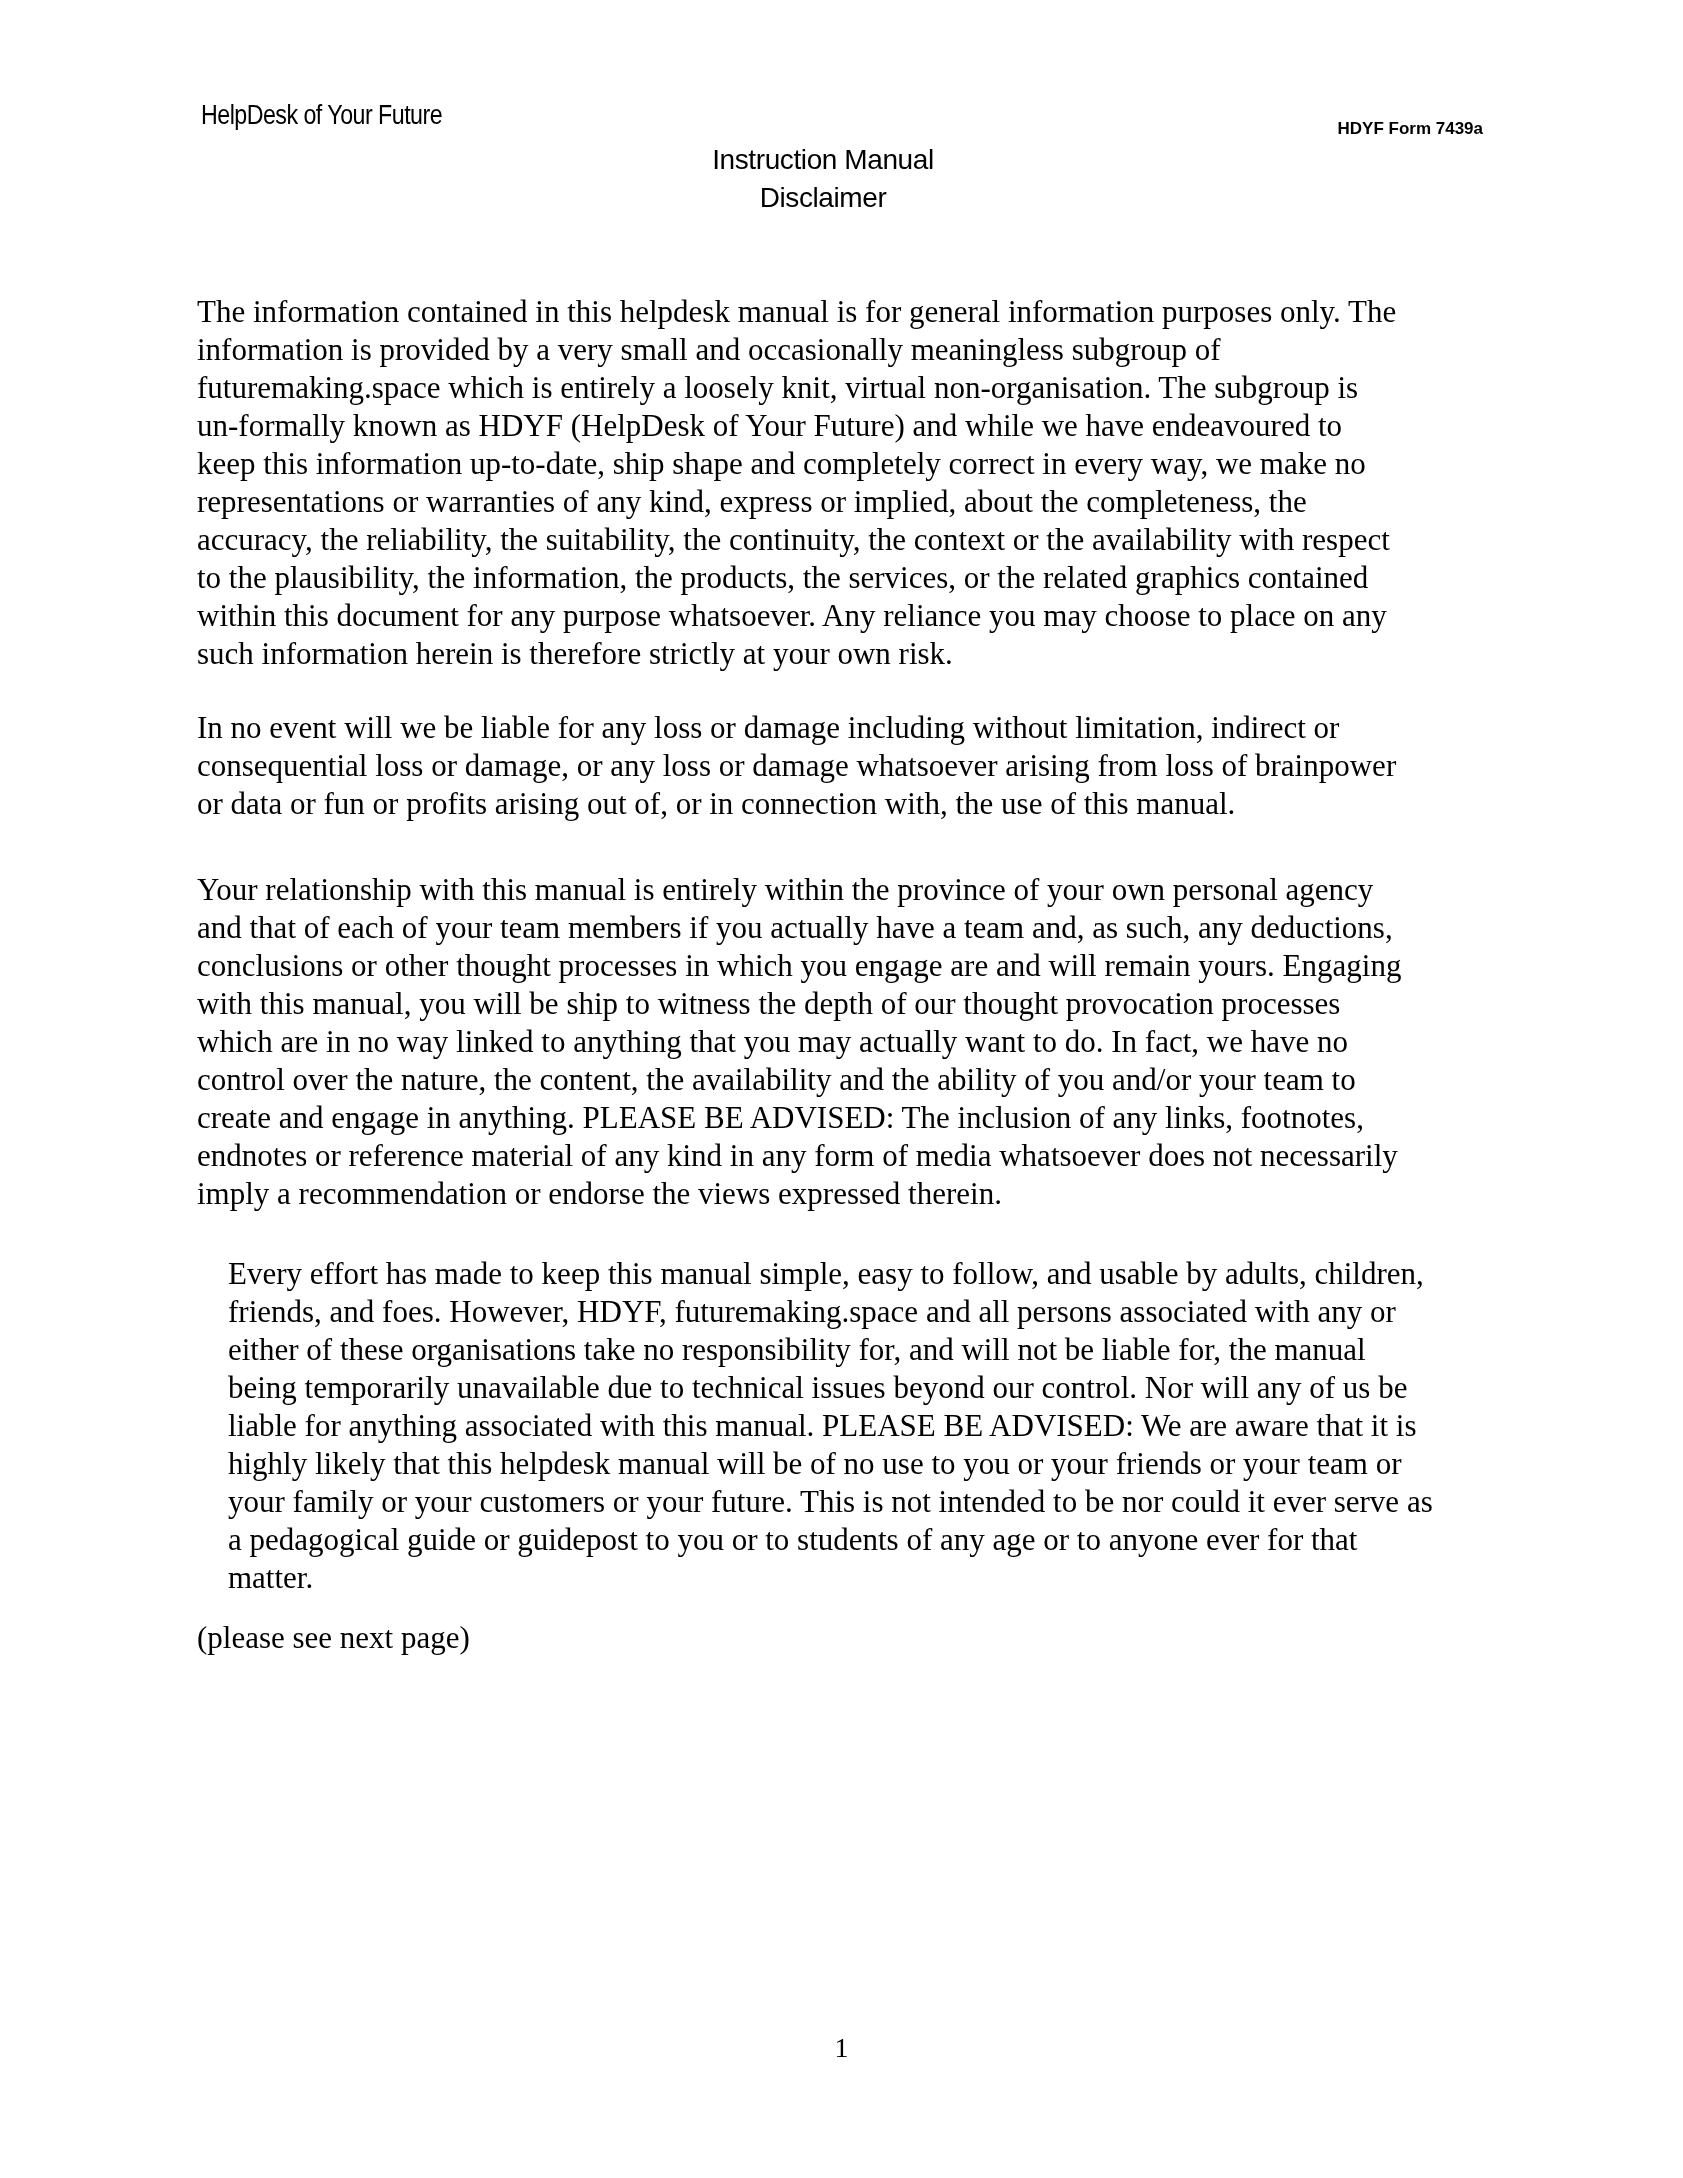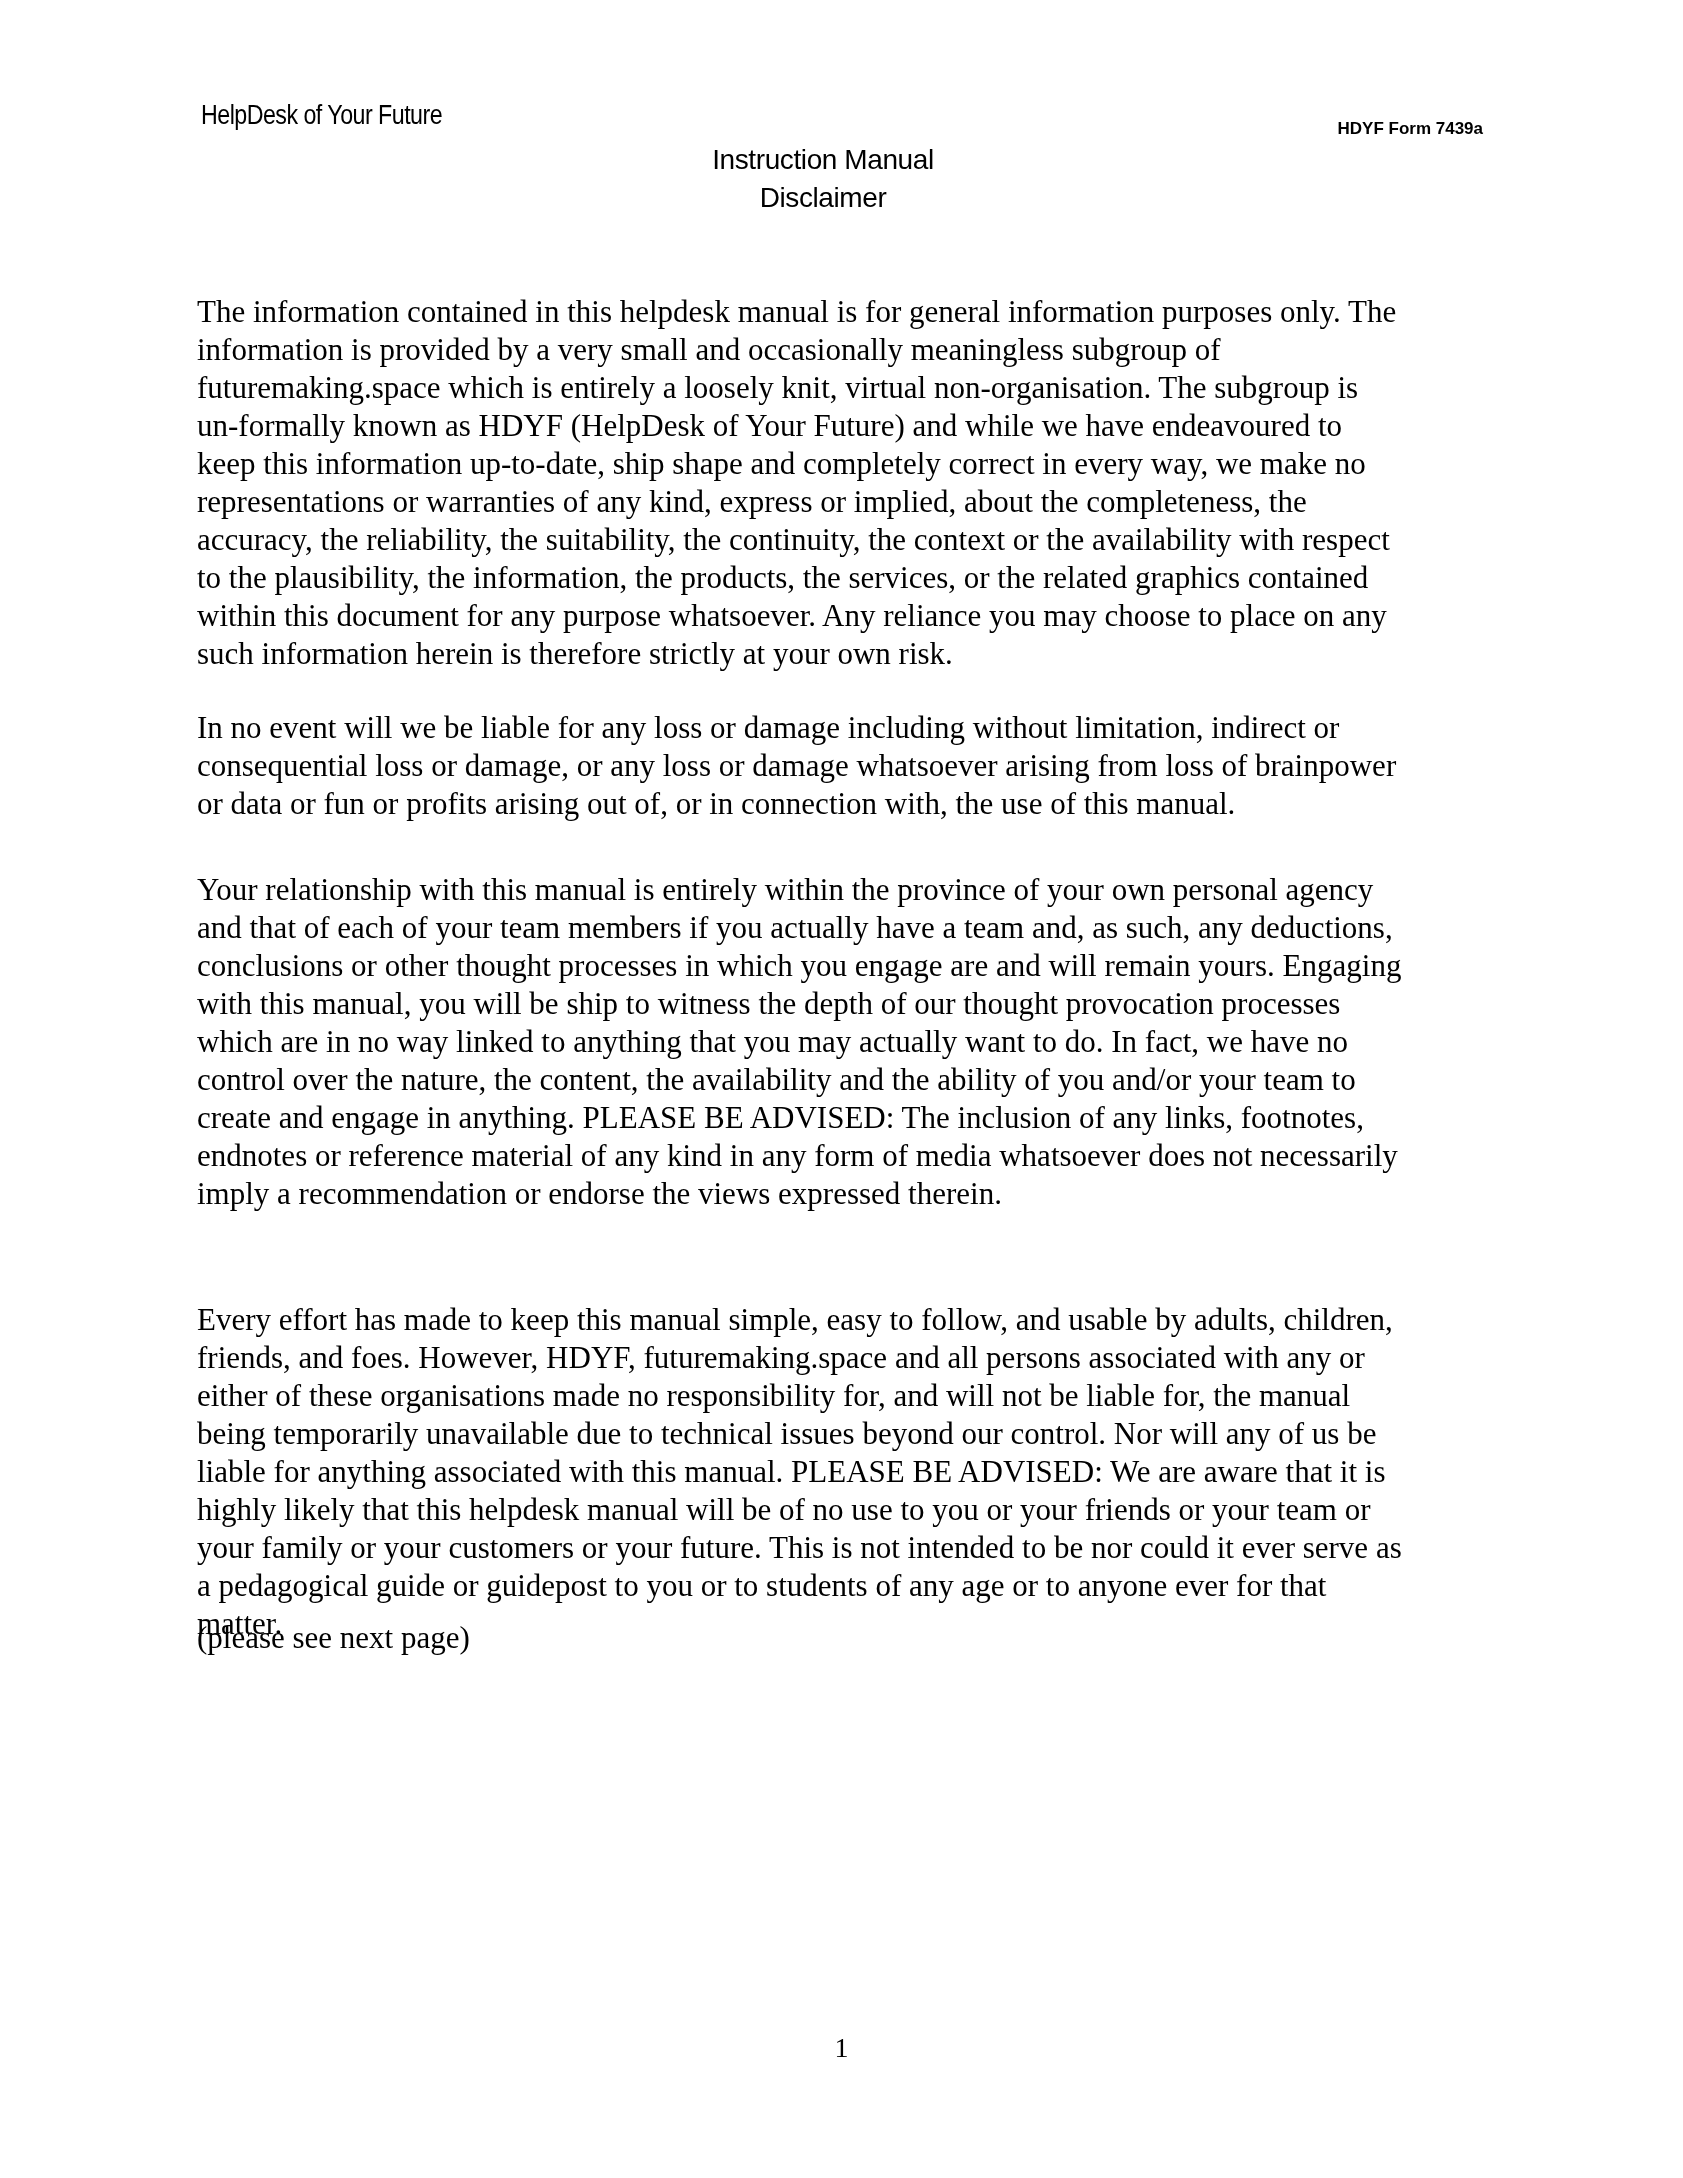--- a/index.html
+++ b/index.html
@@ -20,21 +20,21 @@
     .title1 { top: 144px; }
     .title2 { top: 182px; }
     .body-text {
       position: absolute; left: 197px; width: 1287px;
       font-family: "Liberation Serif", serif; font-size: 31px; line-height: 38px;
     }
     .line { display: block; white-space: nowrap; }
     .p1 { top: 293px; }
     .p2 { top: 709px; }
     .p3 { top: 871px; }
-    .p4 { top: 1301px; }
+    .p4 { top: 1255px; margin-left: 31px; }
     .p5 { top: 1619px; }
     .page-number {
       position: absolute; left: 0; width: 1683px; text-align: center; top: 2032px;
       font-family: "Liberation Serif", serif; font-size: 28px;
     }
   </style>
 </head>
 <body>
 
 <div>
@@ -72,21 +72,21 @@
   <span class="line">which are in no way linked to anything that you may actually want to do. In fact, we have no</span>
   <span class="line">control over the nature, the content, the availability and the ability of you and/or your team to</span>
   <span class="line">create and engage in anything. PLEASE BE ADVISED: The inclusion of any links, footnotes,</span>
   <span class="line">endnotes or reference material of any kind in any form of media whatsoever does not necessarily</span>
   <span class="line">imply a recommendation or endorse the views expressed therein.</span>
 </div>
 
 <div class="body-text p4">
   <span class="line">Every effort has made to keep this manual simple, easy to follow, and usable by adults, children,</span>
   <span class="line">friends, and foes. However, HDYF, futuremaking.space and all persons associated with any or</span>
-  <span class="line">either of these organisations made no responsibility for, and will not be liable for, the manual</span>
+  <span class="line">either of these organisations take no responsibility for, and will not be liable for, the manual</span>
   <span class="line">being temporarily unavailable due to technical issues beyond our control. Nor will any of us be</span>
   <span class="line">liable for anything associated with this manual. PLEASE BE ADVISED: We are aware that it is</span>
   <span class="line">highly likely that this helpdesk manual will be of no use to you or your friends or your team or</span>
   <span class="line">your family or your customers or your future. This is not intended to be nor could it ever serve as</span>
   <span class="line">a pedagogical guide or guidepost to you or to students of any age or to anyone ever for that</span>
   <span class="line">matter.</span>
 </div>
 
 <div class="body-text p5">
   <span class="line">(please see next page)</span>

